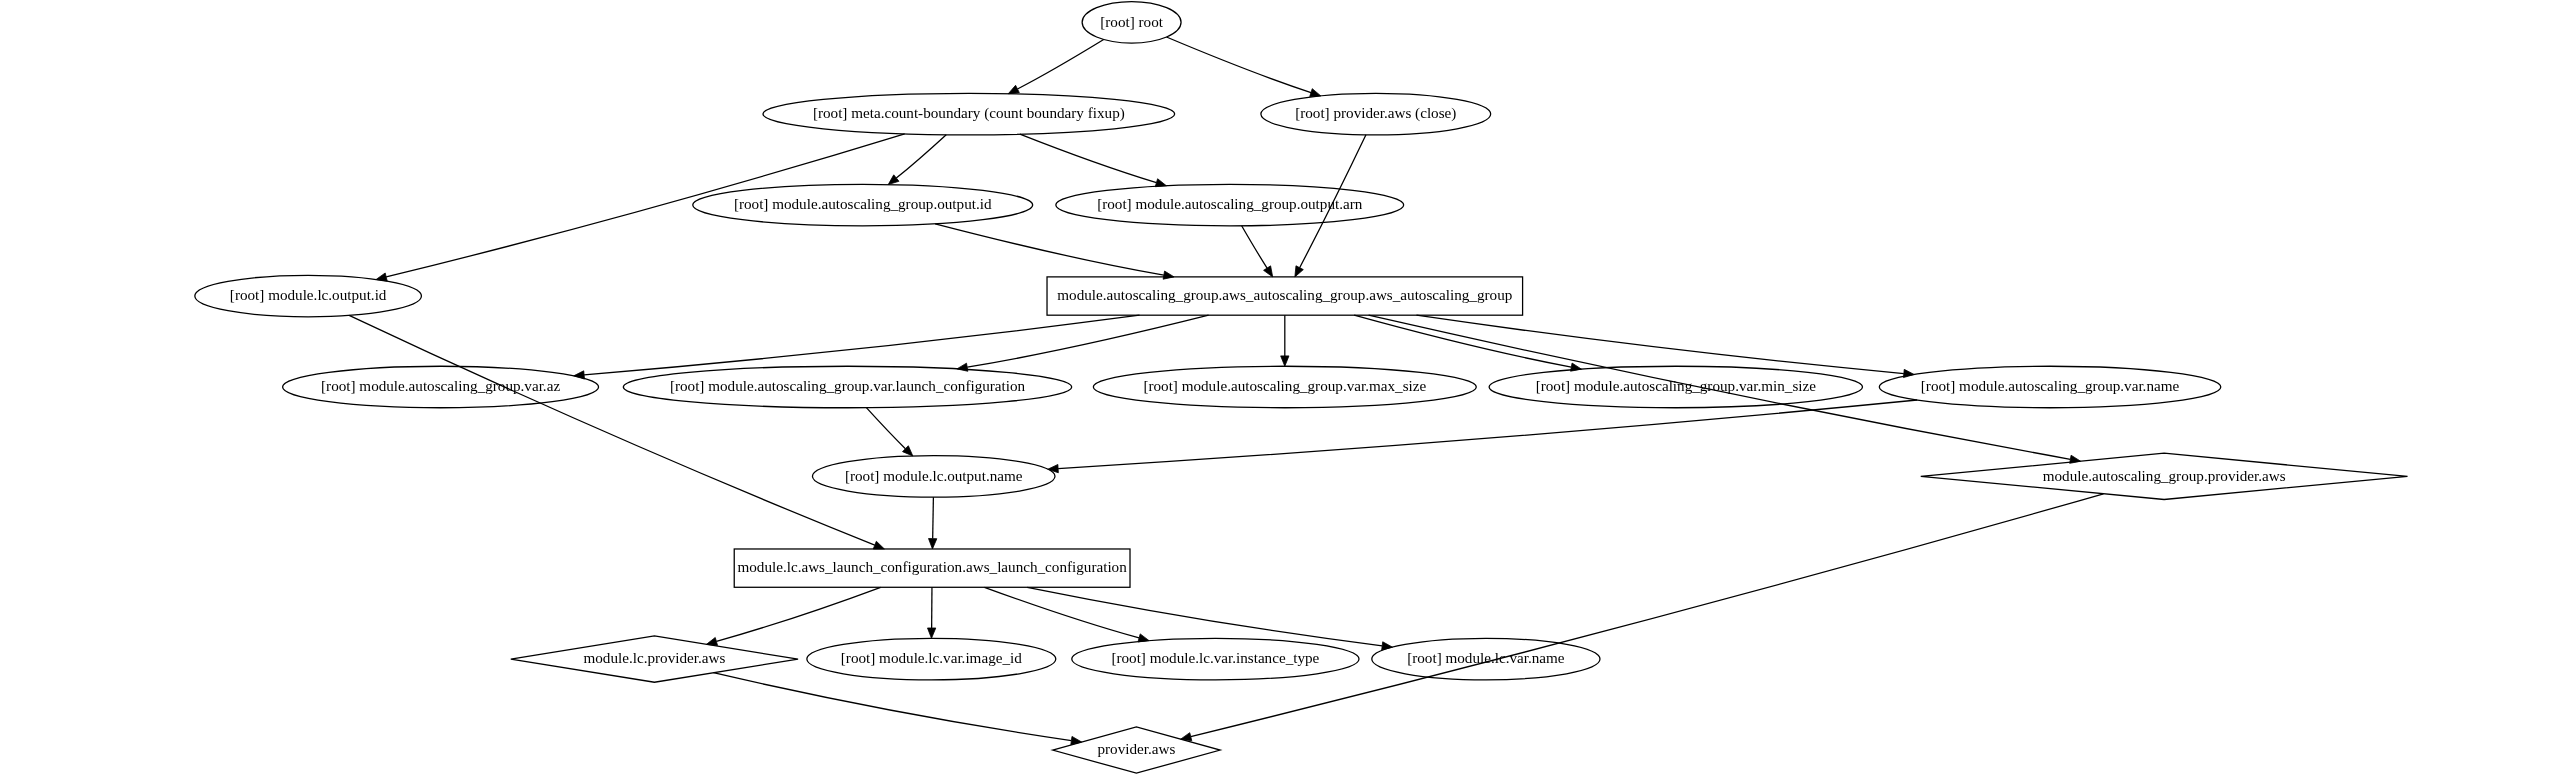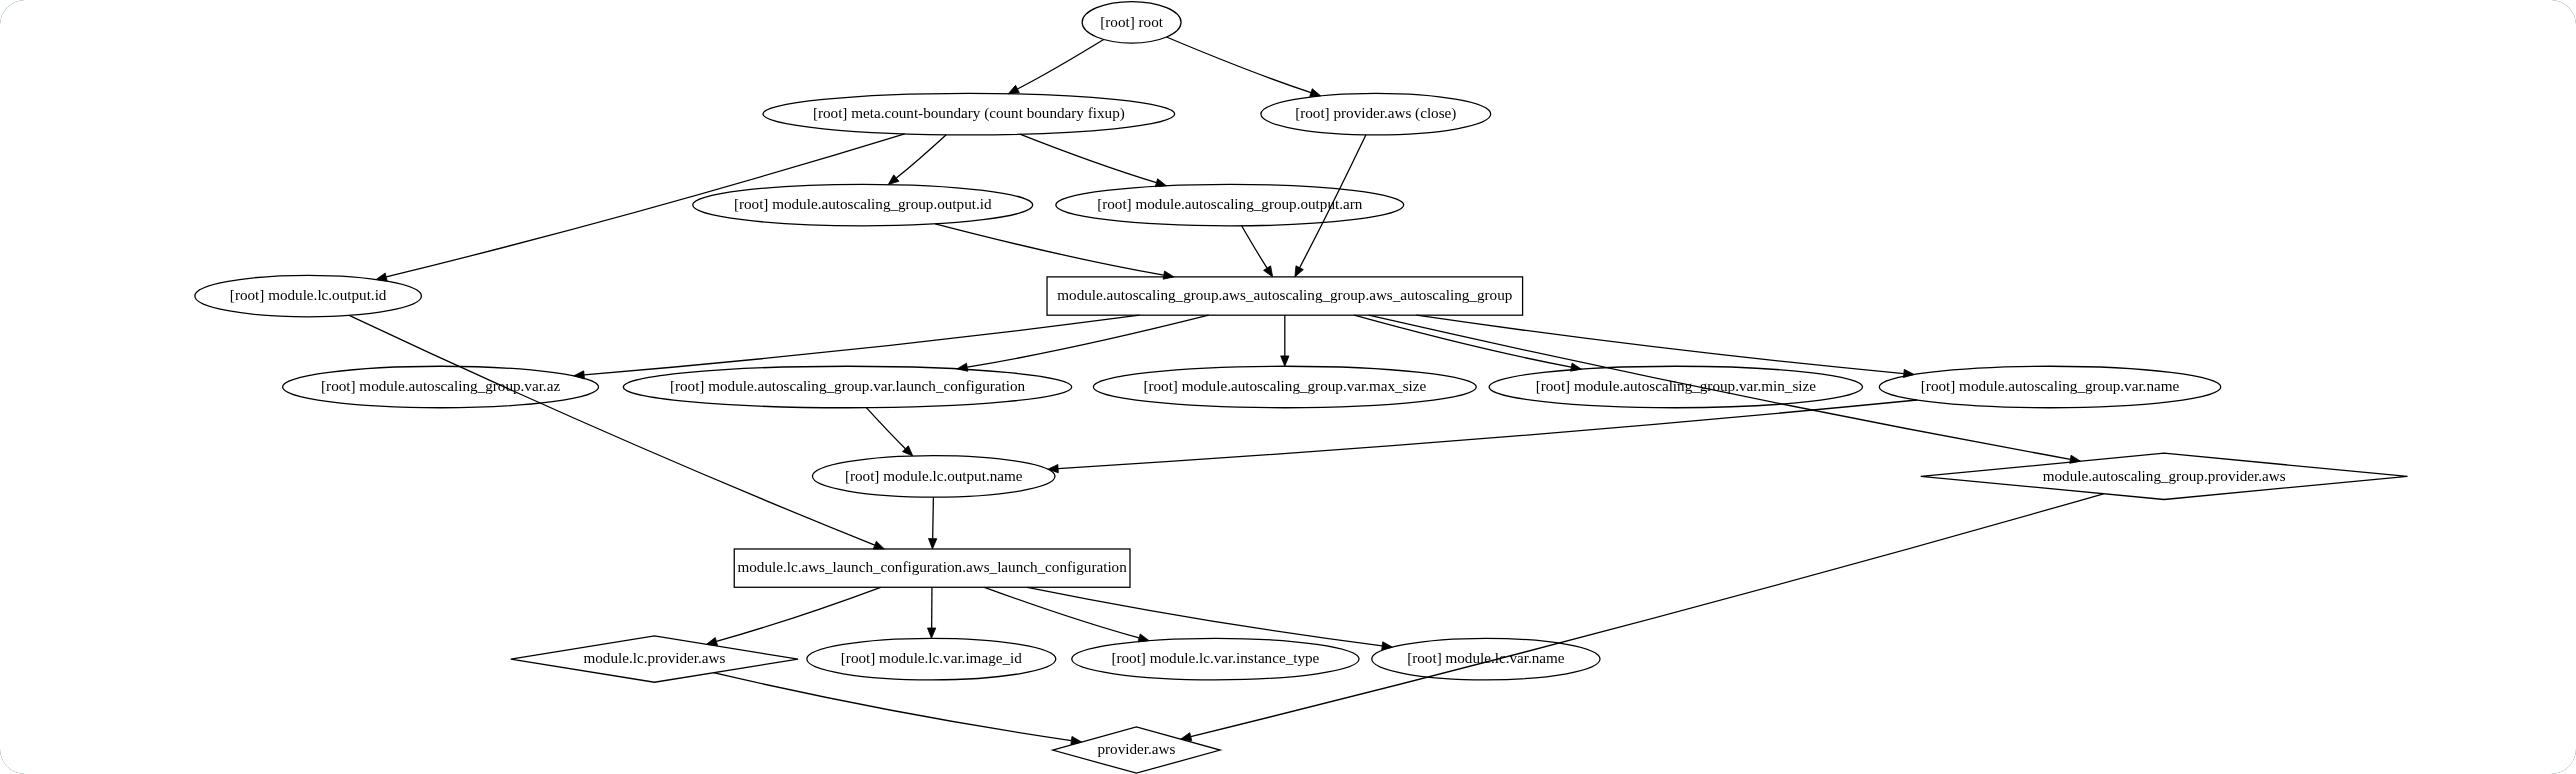--- a/index.html
+++ b/index.html
@@ -9,21 +9,20 @@
   }
   body {
     font-family: "Liberation Serif", "DejaVu Serif", serif;
   }
   #graph-wrap {
     position: relative;
     width: 2576px;
     height: 774px;
     background: #14532d;
     overflow: hidden;
-    border-radius: 25px;
   }
   svg#graph-svg {
     display: block;
     width: 2576px;
     height: 774px;
     background: #ffffff;
   }
   .node-shape {
     fill: none;
     stroke: #000000;

